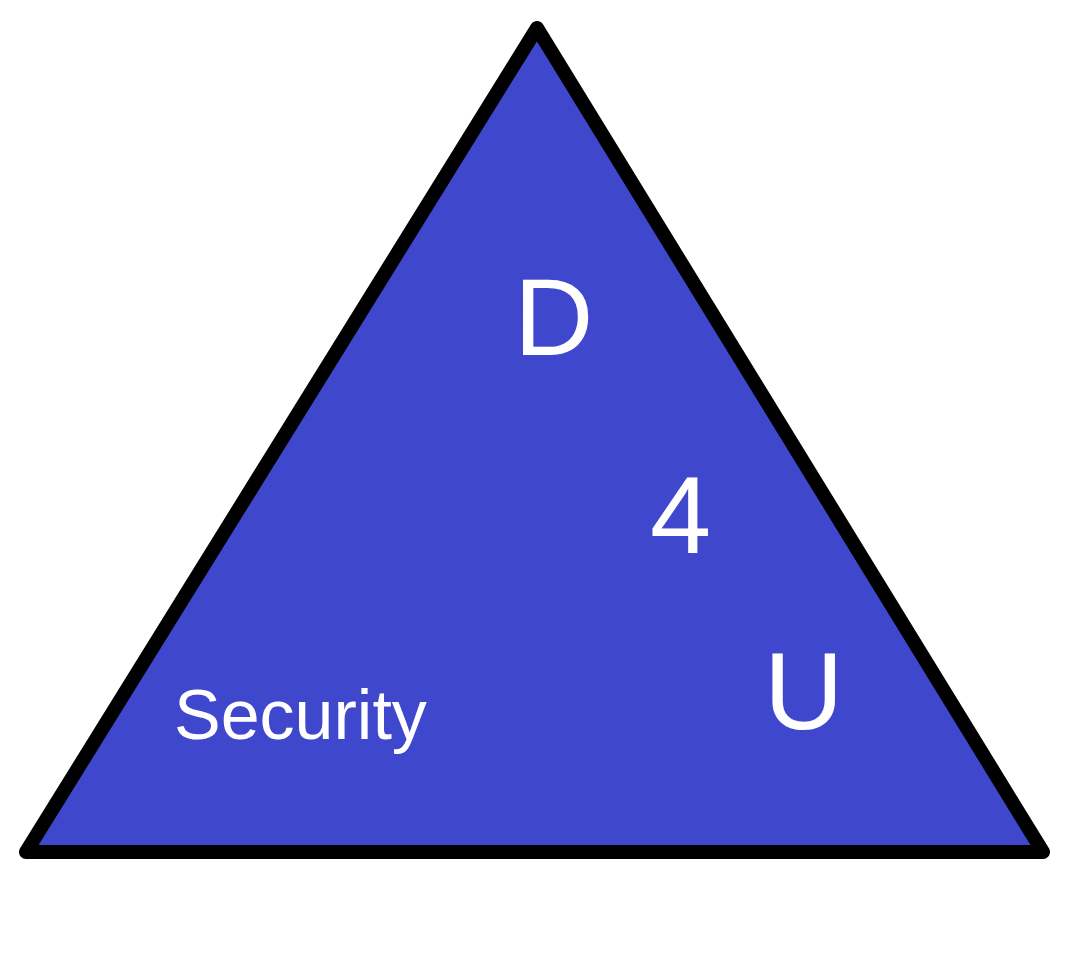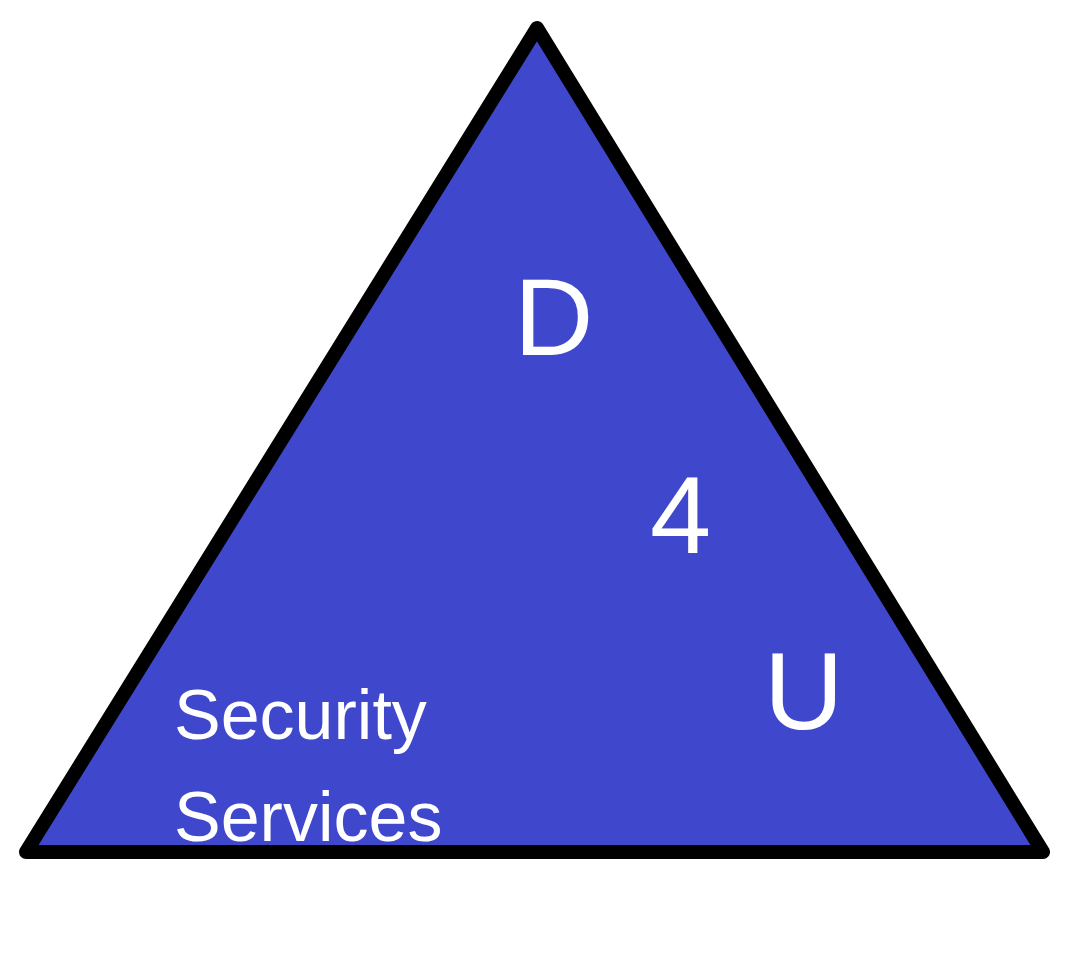--- a/index.html
+++ b/index.html
@@ -19,15 +19,14 @@
 
 <div class="logo">
   <svg width="1080" height="971" viewBox="0 0 1080 971">
     <polygon points="537,28 1043,852 26,852" fill="#3f48cc" stroke="#000000" stroke-width="14" stroke-linejoin="round"></polygon>
   </svg>
   <div class="txt big d">D</div>
   <div class="txt big four">4</div>
   <div class="txt big u">U</div>
   <div class="txt tagline">
     <span>Security</span>
-    <span>Services</span>
   </div>
 </div>
 
 </body></html>

